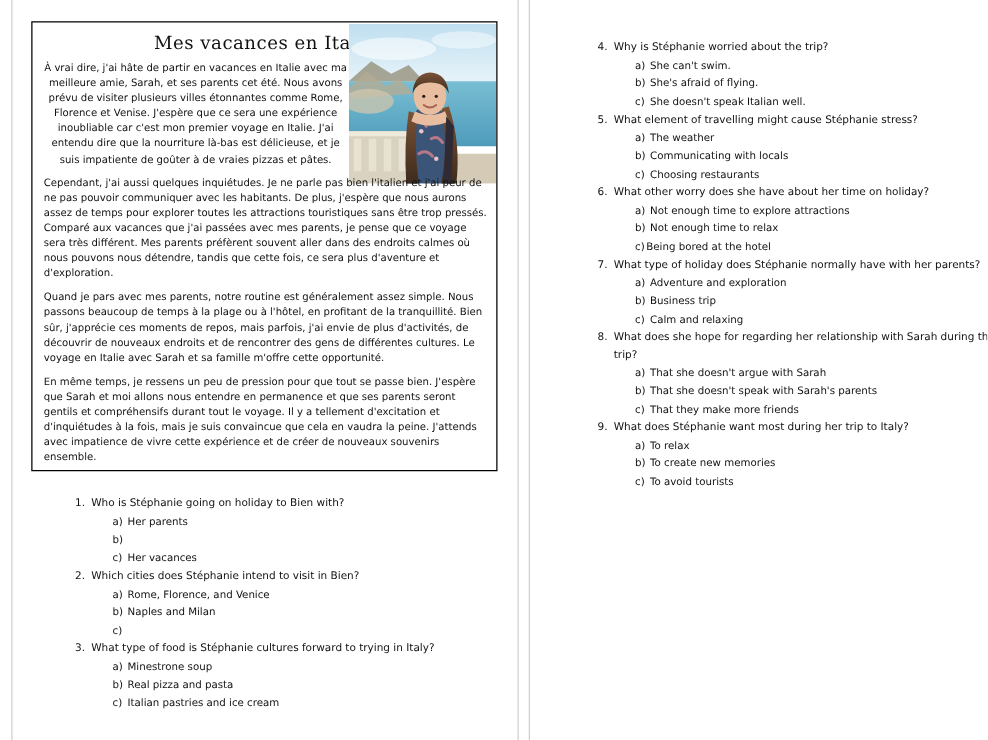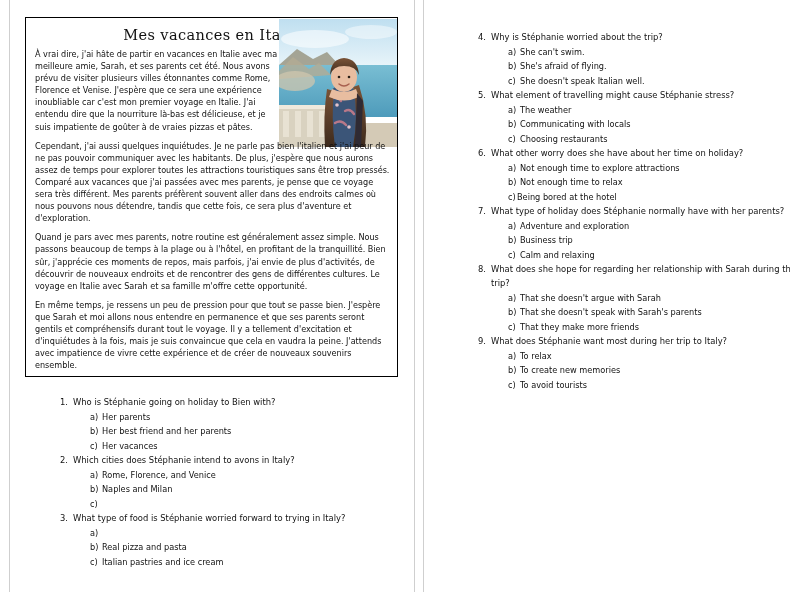--- a/index.html
+++ b/index.html
@@ -83,20 +83,21 @@
     font-size: 8.1px;
     line-height: 12.1px;
     color: #111;
   }
   .passage-body p {
     margin: 0 0 7px 0;
     text-align: left;
   }
   .passage-body p.wrap-photo {
     width: 243px;
+    text-align: center;
   }
 
   
   .qlist {
     font-family: "DejaVu Sans", sans-serif;
     color: #111;
   }
   .q-item { margin-bottom: 1px; }
   .q-line {
     display: flex;
@@ -226,51 +227,51 @@
           <div class="q-line">
             <span class="q-num">1.</span>
             <span class="q-text">Who is Stéphanie going on holiday to Bien with?</span>
           </div>
           <div class="opt-line">
             <span class="opt-letter">a)</span>
             <span class="opt-text">Her parents</span>
           </div>
           <div class="opt-line">
             <span class="opt-letter">b)</span>
-            <span class="opt-text">Her best friend and her parents</span>
           </div>
           <div class="opt-line">
             <span class="opt-letter">c)</span>
             <span class="opt-text">Her vacances</span>
           </div>
         </div>
         <div class="q-item">
           <div class="q-line">
             <span class="q-num">2.</span>
-            <span class="q-text">Which cities does Stéphanie intend to avons in Italy?</span>
+            <span class="q-text">Which cities does Stéphanie intend to visit in Bien?</span>
           </div>
           <div class="opt-line">
             <span class="opt-letter">a)</span>
             <span class="opt-text">Rome, Florence, and Venice</span>
           </div>
           <div class="opt-line">
             <span class="opt-letter">b)</span>
             <span class="opt-text">Naples and Milan</span>
           </div>
           <div class="opt-line">
             <span class="opt-letter">c)</span>
           </div>
         </div>
         <div class="q-item">
           <div class="q-line">
             <span class="q-num">3.</span>
-            <span class="q-text">What type of food is Stéphanie worried forward to trying in Italy?</span>
-          </div>
-          <div class="opt-line">
-            <span class="opt-letter">a)</span>
+            <span class="q-text">What type of food is Stéphanie cultures forward to trying in Italy?</span>
+          </div>
+          <div class="opt-line">
+            <span class="opt-letter">a)</span>
+            <span class="opt-text">Minestrone soup</span>
           </div>
           <div class="opt-line">
             <span class="opt-letter">b)</span>
             <span class="opt-text">Real pizza and pasta</span>
           </div>
           <div class="opt-line">
             <span class="opt-letter">c)</span>
             <span class="opt-text">Italian pastries and ice cream</span>
           </div>
         </div>

